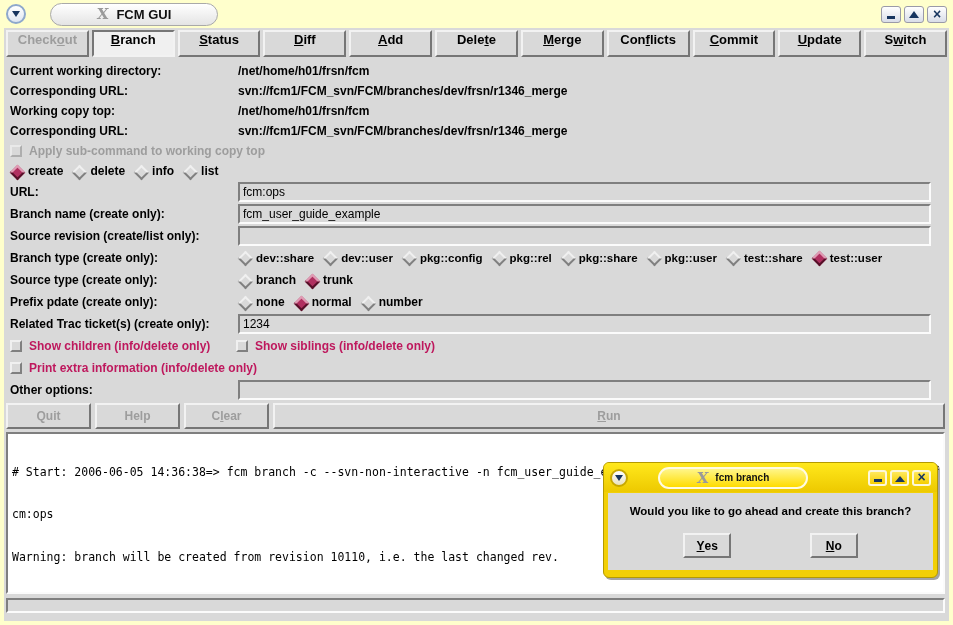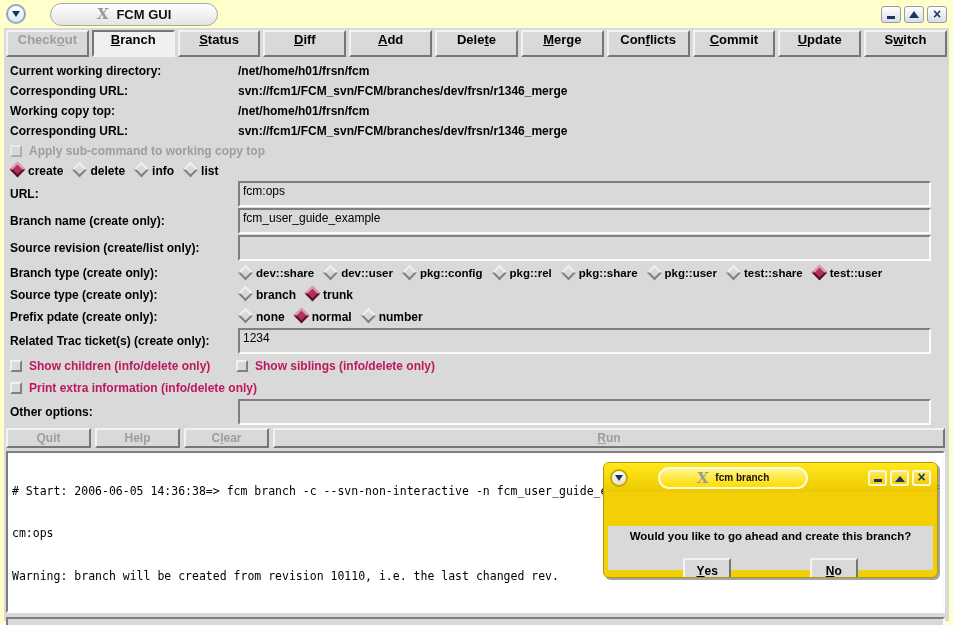--- a/index.html
+++ b/index.html
@@ -31,39 +31,39 @@
   .tab { flex:1; height:27px; background:#d9d9d9; border:2px solid; border-color:#f2f2f2 #767676 #767676 #f2f2f2;
       font-weight:bold; font-size:13px; color:#000; display:flex; align-items:flex-start; justify-content:center; cursor:pointer; }
   .tab.disabled { color:#9d9d9d; }
   .tab.active { border-color:#767676 #f2f2f2 #f2f2f2 #767676; background:#f0f0f0; }
 
   .row { display:flex; align-items:center; min-height:20px; padding-left:4px; }
   .lbl { width:228px; flex:0 0 228px; font-weight:bold; font-size:12px; color:#000; }
   .val { font-weight:bold; font-size:12px; color:#000; }
   .row.dim, .row.dim .cb-label { color:#9d9d9d; }
 
-  .entry { flex:1; height:26px; margin-right:16px; background:#d9d9d9; border:2px solid; border-color:#7f7f7f #fbfbfb #fbfbfb #7f7f7f;
+  .entry { flex:1; height:20px; margin-right:16px; background:#d9d9d9; border:2px solid; border-color:#7f7f7f #fbfbfb #fbfbfb #7f7f7f;
       font-size:12px; color:#000; padding:1px 3px; line-height:15px; white-space:nowrap; overflow:hidden; }
   .entry-row { margin-bottom:1px; min-height:21px;justify-content:space-between; }
 
   
   .radio { width:11px; height:11px; flex:0 0 11px; transform:rotate(45deg); background:#d9d9d9;
       border:2px solid; border-color:#f0f0f0 #808080 #808080 #f0f0f0; margin:0 5px 0 2px; }
   .radio.selected { background:#b03060; border-color:#e09cb4 #551028 #551028 #e09cb4; }
-  .opt { display:flex; align-items:flex-start; margin-right:9px; cursor:pointer; }
+  .opt { display:flex; align-items:flex-end; margin-right:9px; cursor:pointer; }
   .opt-label { font-weight:bold; font-size:11.5px; color:#000; }
   .optrow { display:flex; align-items:center; }
   .cb { width:12px; height:12px; flex:0 0 12px; background:#d9d9d9; border:2px solid; border-color:#f0f0f0 #808080 #808080 #f0f0f0; margin-right:7px; }
   .cb.disabled { border-color:#e9e9e9 #aeaeae #aeaeae #e9e9e9; }
   .cb-label { font-weight:bold; font-size:12px; color:#be185d; }
   .cb-group { display:flex; align-items:center; cursor:pointer; }
 
   
   .actions { display:flex; gap:4px; margin:3px 2px 3px 0; }
-  .abtn { height:20px; background:#d9d9d9; border:2px solid; border-color:#f2f2f2 #767676 #767676 #f2f2f2;
+  .abtn { height:26px; background:#d9d9d9; border:2px solid; border-color:#f2f2f2 #767676 #767676 #f2f2f2;
       font-weight:bold; font-size:12px; display:flex; align-items:center; justify-content:center; cursor:pointer; }
   .abtn.small { width:85px; }
   .abtn.wide { flex:1; }
   .abtn.disabled { color:#9d9d9d; }
 
   
   .terminal { height:162px; margin-right:2px; background:#ffffff; border:2px solid; border-color:#7f7f7f #fbfbfb #fbfbfb #7f7f7f;
       font-family:"DejaVu Sans Mono", monospace; font-size:11.5px; line-height:14.3px; color:#000;
       padding:2px 4px; white-space:pre; overflow:hidden; }
 
@@ -78,21 +78,21 @@
       border:2px solid #c8a800; display:flex; align-items:center; justify-content:center; cursor:pointer; }
   .d-title-tab { margin-left:30px; height:22px; min-width:150px; border-radius:11px;
       background:linear-gradient(#fff68a,#ffdc00); border:2px solid #fffbe2;
       display:flex; align-items:center; justify-content:center; gap:7px; padding:0 16px; }
   .d-title-text { font-weight:bold; font-size:10px; color:#111; }
   .d-controls { margin-left:auto; display:flex; gap:3px; }
   .d-btn { width:19px; height:16px; border-radius:3px; background:linear-gradient(#ffe95c,#f5ce00);
       border:2px solid #fdf8da; display:flex; align-items:flex-end; justify-content:center; cursor:pointer; }
   .d-btn .g-min { margin-bottom:2px; }
   .d-btn .g-max { margin-bottom:2px; border-bottom-width:6px; }
-  .d-body { position:absolute; left:4px; right:4px; top:30px; bottom:7px; background:#d9d9d9; padding-top:4px;margin-top:33px; }
+  .d-body { position:absolute; left:4px; right:4px; top:30px; bottom:7px; background:#d9d9d9; padding-top:12px; }
   .d-msg { text-align:center; font-weight:bold; font-size:11.5px; color:#000; }
   .d-buttons { display:flex; justify-content:space-around; margin-top:16px; padding:0 36px; }
   .d-abtn { width:48px; height:25px; background:#d9d9d9; border:2px solid; border-color:#f2f2f2 #767676 #767676 #f2f2f2;
       font-weight:bold; font-size:12px; color:#000; display:flex; align-items:center; justify-content:center; cursor:pointer; }
 </style>
 </head>
 <body>
 
 <div class="app">
 

